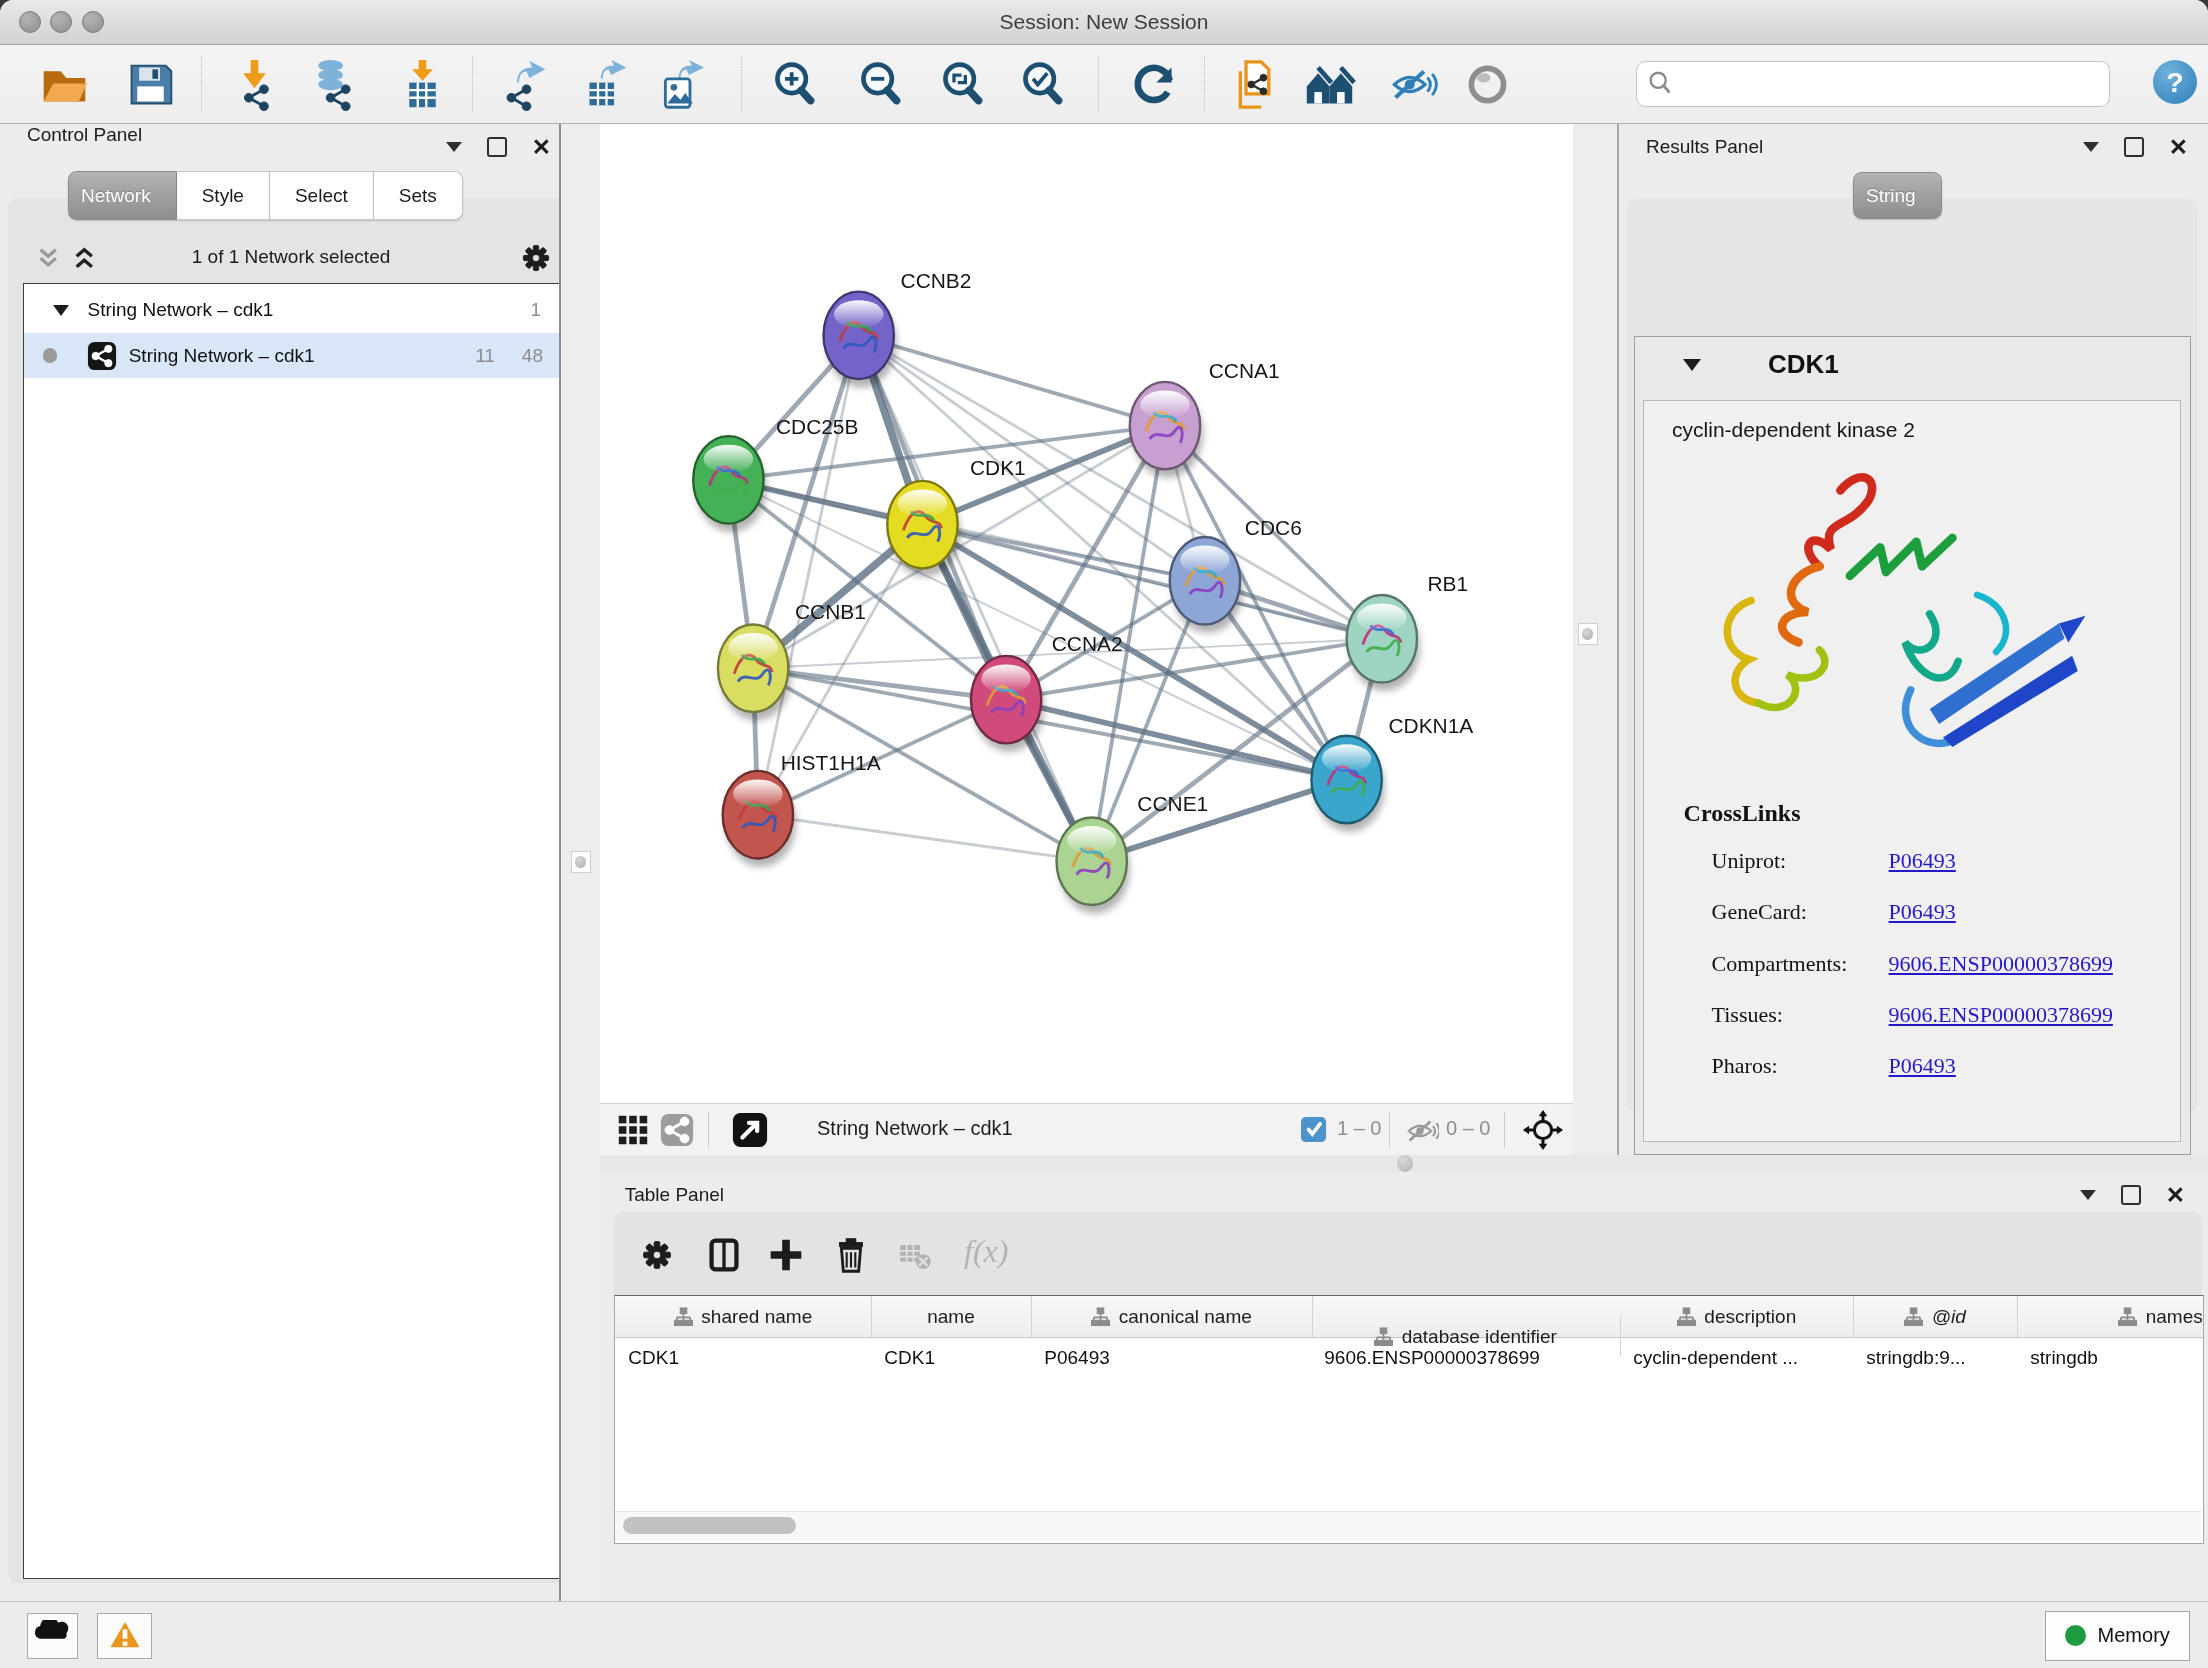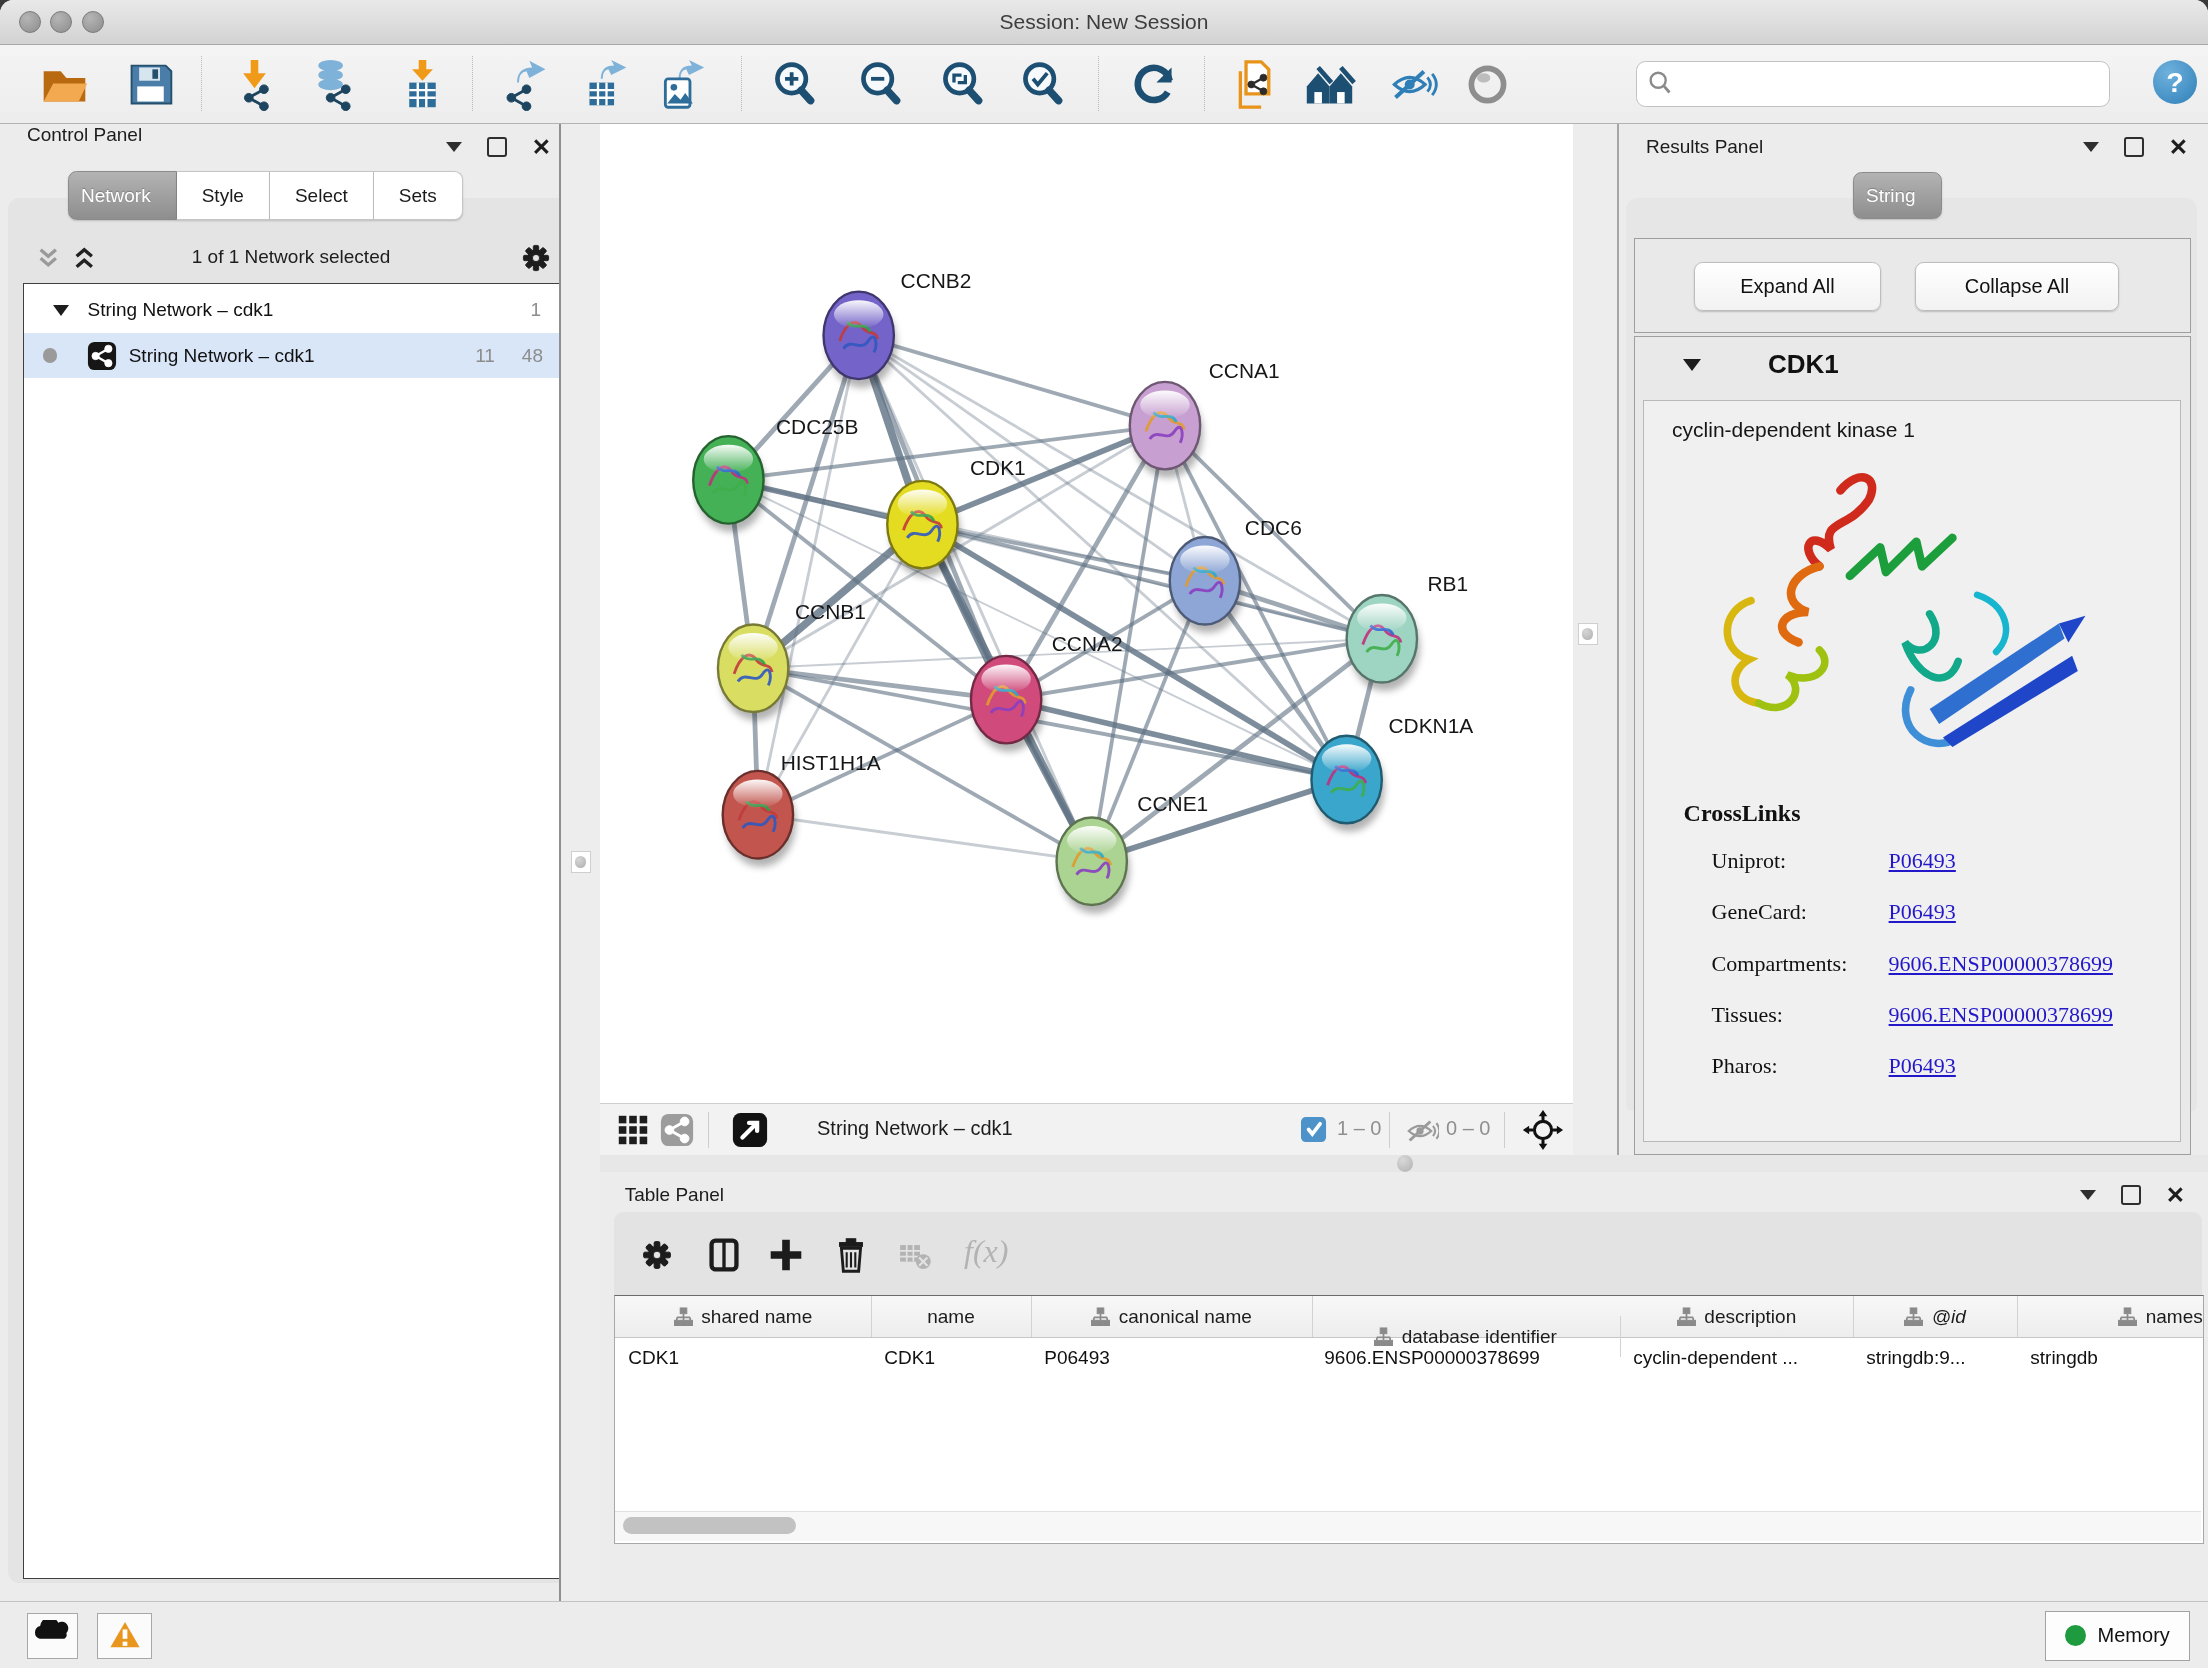--- a/index.html
+++ b/index.html
@@ -581,31 +581,27 @@
     <span class="winbtns" style="margin-left:auto;margin-right:21px">
       <span class="wb-tri"></span>
       <span class="wb-sq"></span>
       <span class="wb-x">✕</span>
     </span>
   </div>
   <div id="rp-box" class="abs"></div>
   <div id="rp-tab" class="abs seg single">
     <span class="tab sel">String</span>
   </div>
-  <div id="rp-btnbox" class="abs">
-    <div class="btn" style="position:absolute;left:59px;top:23px;width:185px;height:47px">Expand All</div>
-    <div class="btn" style="position:absolute;left:280px;top:23px;width:202px;height:47px">Collapse All</div>
-  </div>
   <div id="rp-section" class="abs">
     <div id="rp-sec-head">
       <span style="margin-left:48px;width:0;height:0;border-left:9.5px solid transparent;border-right:9.5px solid transparent;border-top:12.4px solid #1d1d1d"></span>
       <span style="margin-left:67px;font-size:26px;font-weight:bold;color:#111">CDK1</span>
     </div>
     <div id="rp-content">
-      <div style="position:absolute;left:28.5px;top:17px;font-size:21px;color:#161616">cyclin-dependent kinase 1</div>
+      <div style="position:absolute;left:28.5px;top:17px;font-size:21px;color:#161616">cyclin-dependent kinase 2</div>
 
       <svg style="position:absolute;left:46px;top:59px" width="409" height="323" viewBox="0 0 430 340">
         <g fill="none" stroke-linecap="round">
           <path d="M158 32 C178 8 200 18 188 42 C166 74 138 62 148 94 C126 72 114 94 136 112" stroke="#cf2a1b" stroke-width="9"></path>
           <path d="M136 112 C104 120 94 150 124 160 C94 160 86 182 114 192" stroke="#e06a10" stroke-width="9"></path>
           <path d="M64 148 C32 158 30 200 62 210 C40 222 42 252 72 256" stroke="#d8b810" stroke-width="8"></path>
           <path d="M72 256 C102 272 124 242 102 226 C132 238 152 216 136 200" stroke="#9ec20f" stroke-width="8"></path>
           <path d="M168 122 L200 92 L206 118 L238 86 L244 112 L276 82" stroke="#1d9e3c" stroke-width="9" stroke-linejoin="round"></path>
           <path d="M252 162 C272 192 242 212 226 192 C240 232 272 242 282 212" stroke="#12a88a" stroke-width="8"></path>
           <path d="M302 142 C332 152 342 182 322 202" stroke="#18b5cf" stroke-width="7"></path>

